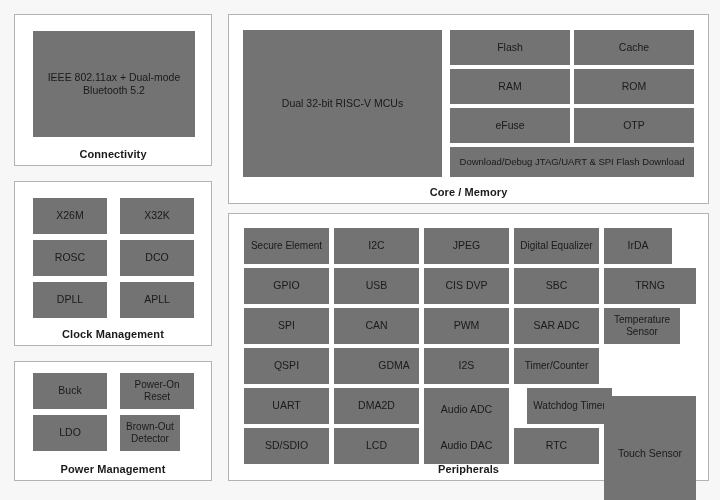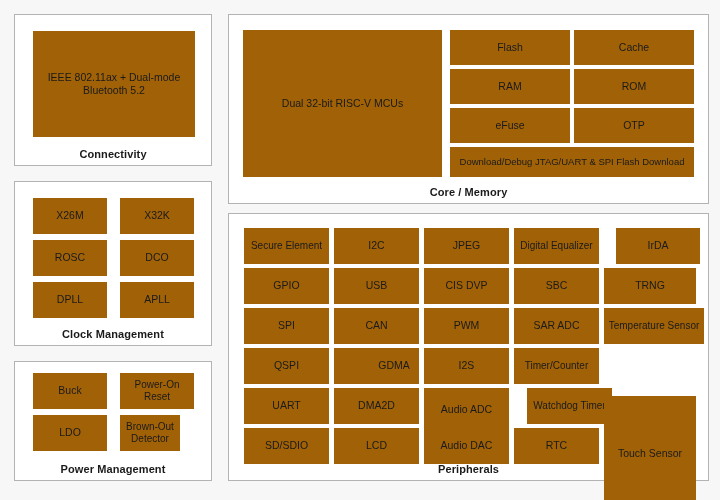--- a/index.html
+++ b/index.html
@@ -43,21 +43,21 @@
     text-align: center;
     font-size: 11px;
     font-weight: bold;
     color: #1a1a1a;
     letter-spacing: .1px;
   }
 
   
   .blk {
     position: absolute;
-    background: #a16207;
+    background: #737373;
     box-sizing: border-box;
     display: flex;
     align-items: center;
     justify-content: center;
     text-align: center;
     font-size: 10.5px;
     color: #1a1a1a;
     line-height: 1.25;
     padding: 1px 2px;
   }
@@ -126,33 +126,33 @@
     <div class="card-title">Core / Memory</div>
   </div>
 
   <div class="card" id="card-peripherals">
     <div class="card-body">
 
       <div class="blk small" style="left:15px; top:14px; width:85px; height:36px;">Secure Element</div>
       <div class="blk" style="left:105px; top:14px; width:85px; height:36px;">I2C</div>
       <div class="blk" style="left:195px; top:14px; width:85px; height:36px;">JPEG</div>
       <div class="blk small" style="left:285px; top:14px; width:85px; height:36px;">Digital Equalizer</div>
-      <div class="blk" style="left:387px; top:14px; width:84px; height:36px;">IrDA</div>
+      <div class="blk" style="left:375px; top:14px; width:68px; height:36px;">IrDA</div>
 
       <div class="blk" style="left:15px; top:54px; width:85px; height:36px;">GPIO</div>
       <div class="blk" style="left:105px; top:54px; width:85px; height:36px;">USB</div>
       <div class="blk" style="left:195px; top:54px; width:85px; height:36px;">CIS DVP</div>
       <div class="blk" style="left:285px; top:54px; width:85px; height:36px;">SBC</div>
       <div class="blk" style="left:375px; top:54px; width:92px; height:36px;">TRNG</div>
 
       <div class="blk" style="left:15px; top:94px; width:85px; height:36px;">SPI</div>
       <div class="blk" style="left:105px; top:94px; width:85px; height:36px;">CAN</div>
       <div class="blk" style="left:195px; top:94px; width:85px; height:36px;">PWM</div>
       <div class="blk" style="left:285px; top:94px; width:85px; height:36px;">SAR ADC</div>
-      <div class="blk small" style="left:375px; top:94px; width:100px; height:36px;">Temperature Sensor</div>
+      <div class="blk small" style="left:375px; top:94px; width:76px; height:36px;">Temperature Sensor</div>
 
       <div class="blk" style="left:15px; top:134px; width:85px; height:36px;">QSPI</div>
       <div class="blk" style="left:105px; top:134px; width:85px; height:36px;padding-left:37px;">GDMA</div>
       <div class="blk" style="left:195px; top:134px; width:85px; height:36px;">I2S</div>
       <div class="blk small" style="left:285px; top:134px; width:85px; height:36px;">Timer/Counter</div>
 
       <div class="blk" style="left:15px; top:174px; width:85px; height:36px;">UART</div>
       <div class="blk" style="left:105px; top:174px; width:85px; height:36px;">DMA2D</div>
       <div class="blk" style="left:195px; top:174px; width:85px; height:44px;">Audio ADC</div>
       <div class="blk small" style="left:298px; top:174px; width:85px; height:36px;">Watchdog Timer</div>

